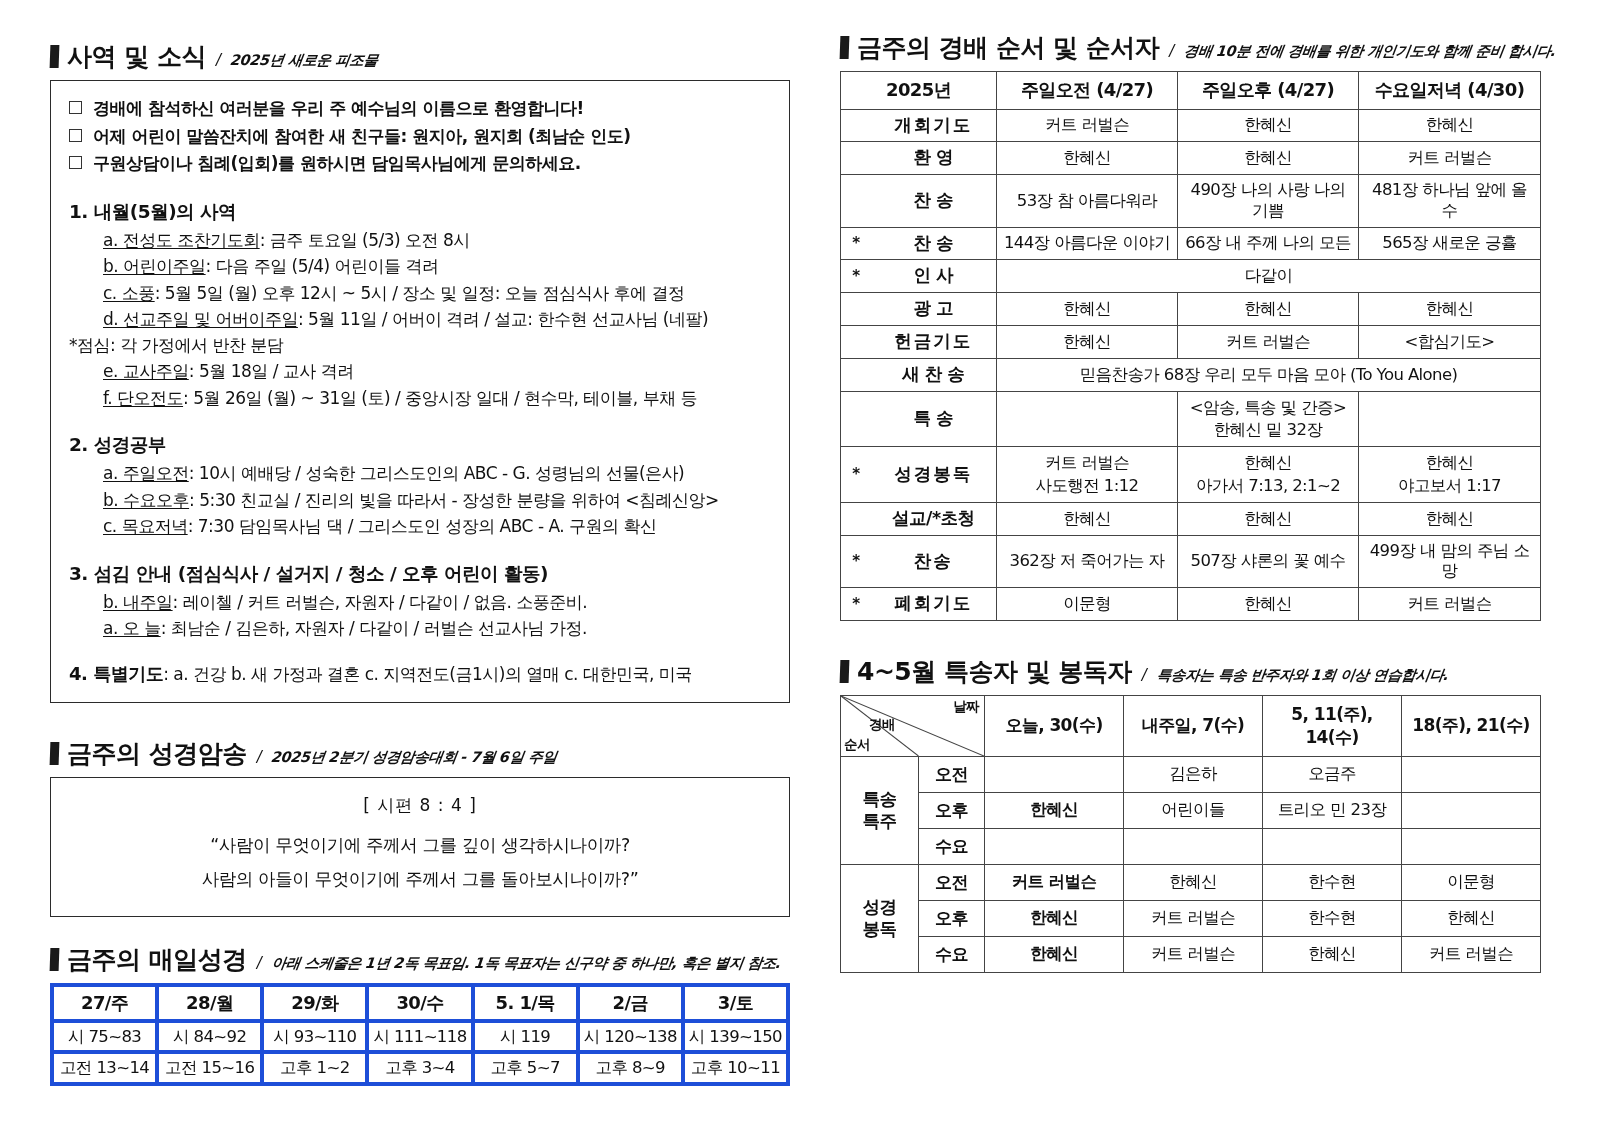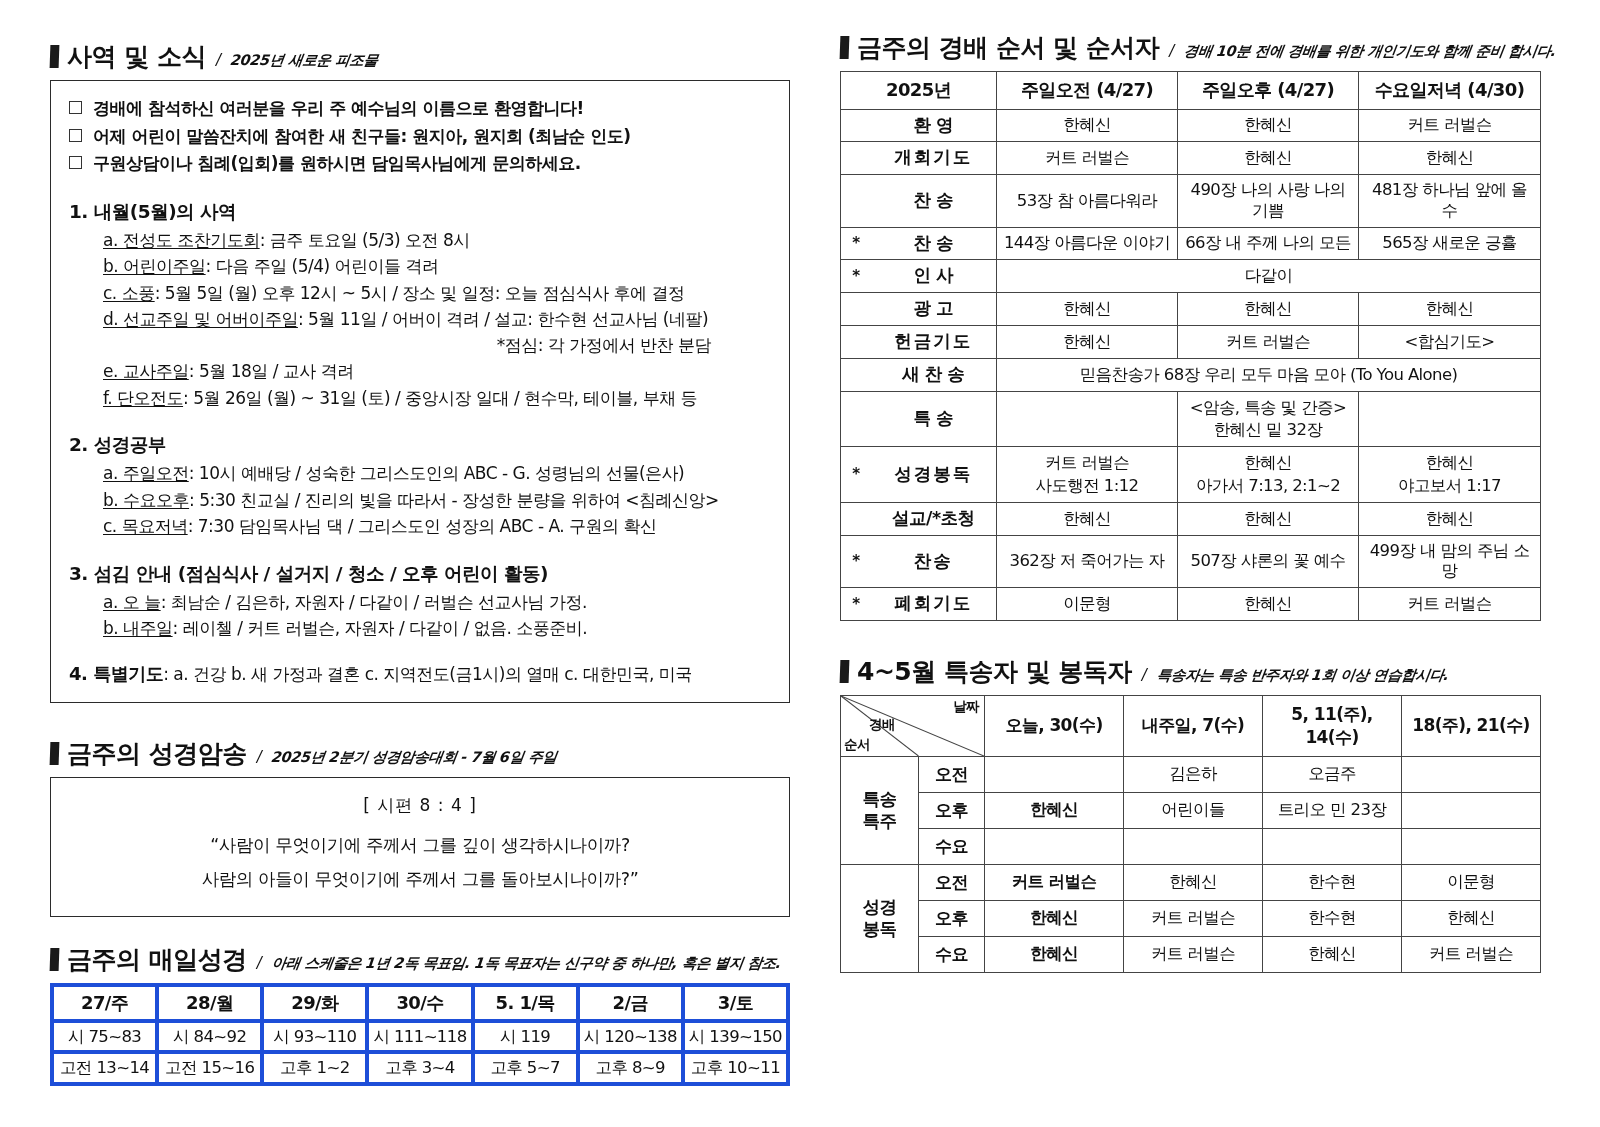--- a/index.html
+++ b/index.html
@@ -24,21 +24,21 @@
 
   
   .ann-box{border:1.6px solid #2b2b2b;padding:14px 18px 16px 18px;}
   .chk-row{display:flex;align-items:flex-start;gap:11px;font-size:17px;line-height:1.62;letter-spacing:-0.5px;font-weight:bold;}
   .chk{display:inline-block;width:11px;height:11px;border:1.6px solid #333;flex:0 0 auto;position:relative;top:6px;}
   .chk-txt{font-weight:bold;}
   .numsec{margin-top:21px;}
   .numsec-title{font-size:18.5px;font-weight:bold;letter-spacing:-0.5px;margin-bottom:3px;}
   .sub-item{font-size:17px;letter-spacing:-0.5px;line-height:1.56;margin-left:34px;}
   .u{text-decoration:underline;text-underline-offset:2px;}
-  .centerline{font-size:17px;letter-spacing:-0.5px;line-height:1.5;text-align:right;padding-right:60px;}
+  .centerline{font-size:17px;letter-spacing:-0.5px;line-height:1.5;text-align:left;padding-right:60px;}
   .pray-line{font-size:18px;font-weight:bold;letter-spacing:-0.5px;margin-top:20px;}
   .pray-line .rest{font-weight:normal;font-size:17px;}
 
   
   .verse-box{border:1.6px solid #2b2b2b;padding:16px 10px 20px 10px;text-align:center;}
   .verse-ref{font-size:17px;letter-spacing:1px;margin-bottom:11px;}
   .verse-line{font-size:17.5px;letter-spacing:-0.4px;line-height:1.95;}
 
   
   table{border-collapse:collapse;width:100%;}
@@ -114,22 +114,22 @@
 
       <div class="numsec">
         <div class="numsec-title">2. 성경공부</div>
         <div class="sub-item"><span class="u">a. 주일오전</span><span>: 10시 예배당 / 성숙한 그리스도인의 ABC - G. 성령님의 선물(은사)</span></div>
         <div class="sub-item"><span class="u">b. 수요오후</span><span>: 5:30 친교실 / 진리의 빛을 따라서 - 장성한 분량을 위하여 &lt;침례신앙&gt;</span></div>
         <div class="sub-item"><span class="u">c. 목요저녁</span><span>: 7:30 담임목사님 댁 / 그리스도인 성장의 ABC - A. 구원의 확신</span></div>
       </div>
 
       <div class="numsec">
         <div class="numsec-title">3. 섬김 안내 (점심식사 / 설거지 / 청소 / 오후 어린이 활동)</div>
+        <div class="sub-item"><span class="u">b. 내주일</span><span>: 레이첼 / 커트 러벌슨, 자원자 / 다같이 / 없음. 소풍준비.</span></div>
         <div class="sub-item"><span class="u">a. 오  늘</span><span>: 최남순 / 김은하, 자원자 / 다같이 / 러벌슨 선교사님 가정.</span></div>
-        <div class="sub-item"><span class="u">b. 내주일</span><span>: 레이첼 / 커트 러벌슨, 자원자 / 다같이 / 없음. 소풍준비.</span></div>
       </div>
 
       <div class="pray-line">
         <span>4. 특별기도</span><span class="rest">: a. 건강  b. 새 가정과 결혼  c. 지역전도(금1시)의 열매  c. 대한민국, 미국</span>
       </div>
     </div>
 
     <div class="gap-lg"></div>
 
     <div class="sec-head">
@@ -206,31 +206,31 @@
           <tr>
         <td class="hd" colspan="2">2025년</td>
         <td class="hd">주일오전 (4/27)</td>
         <td class="hd">주일오후 (4/27)</td>
         <td class="hd">수요일저녁 (4/30)</td>
       </tr>
       </tbody>
         <tbody id="worship-body">
           <tr>
             <td class="ast"></td>
+            <td class="lbl">개회기도</td>
+            <td>커트 러벌슨</td>
+            <td>한혜신</td>
+            <td>한혜신</td>
+          </tr>
+          <tr>
+            <td class="ast"></td>
             <td class="lbl tight">환    영</td>
             <td>한혜신</td>
             <td>한혜신</td>
             <td>커트 러벌슨</td>
-          </tr>
-          <tr>
-            <td class="ast"></td>
-            <td class="lbl">개회기도</td>
-            <td>커트 러벌슨</td>
-            <td>한혜신</td>
-            <td>한혜신</td>
           </tr>
           <tr>
             <td class="ast"></td>
             <td class="lbl tight">찬    송</td>
             <td>53장 참 아름다워라</td>
             <td>490장 나의 사랑 나의 기쁨</td>
             <td>481장 하나님 앞에 올 수</td>
           </tr>
           <tr>
             <td class="ast">*</td>

